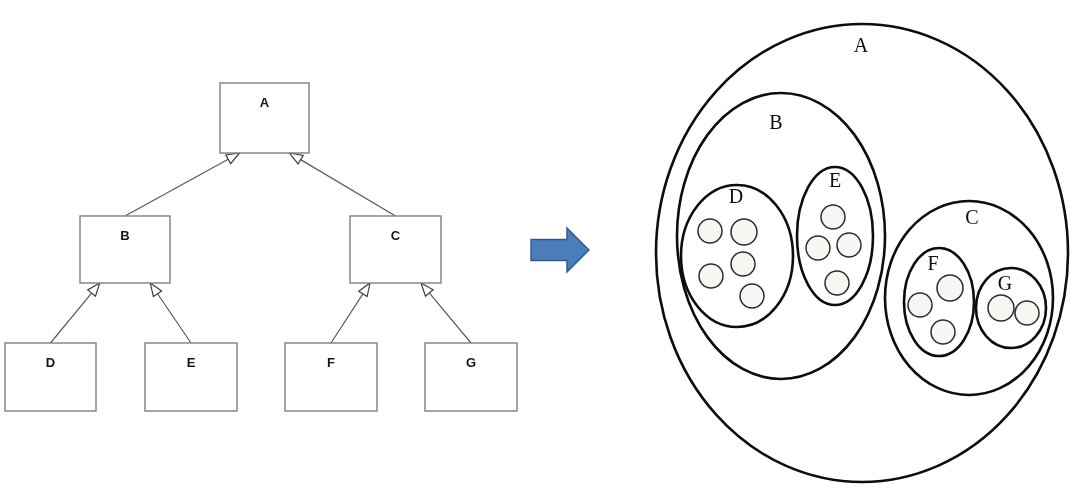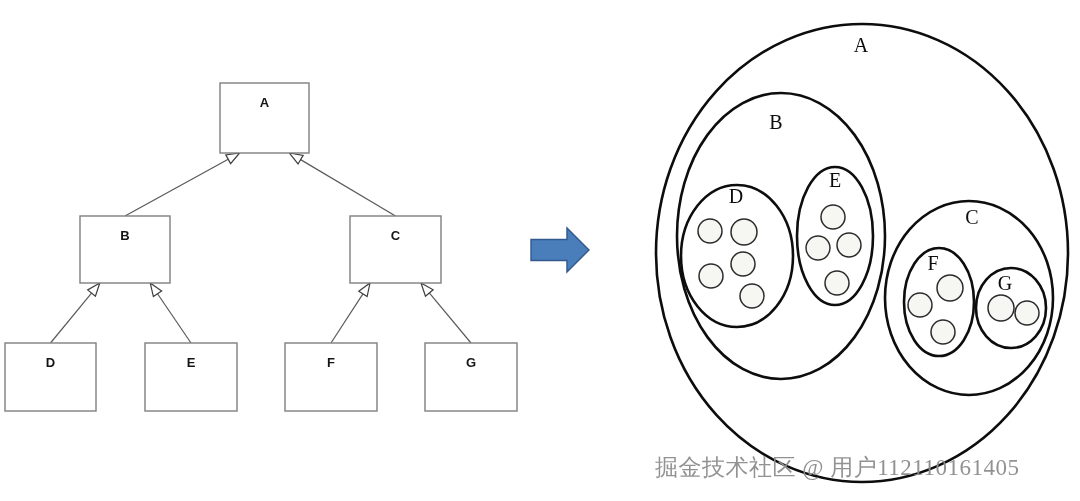--- a/index.html
+++ b/index.html
@@ -190,15 +190,14 @@
         <circle cx="943" cy="332" r="12" class="member-dot"></circle>
       </g>
       <g>
         <ellipse cx="1011" cy="308" rx="35" ry="40" class="set-ellipse"></ellipse>
         <text x="1005" y="285" class="set-label">G</text>
         <circle cx="1001" cy="308" r="13" class="member-dot"></circle>
         <circle cx="1027" cy="313" r="12" class="member-dot"></circle>
       </g>
     </svg>
 
-  <div class="watermark-text">掘金技术社区 @ 用户112110161405</div>
 
 </div>
 
 </body></html>

